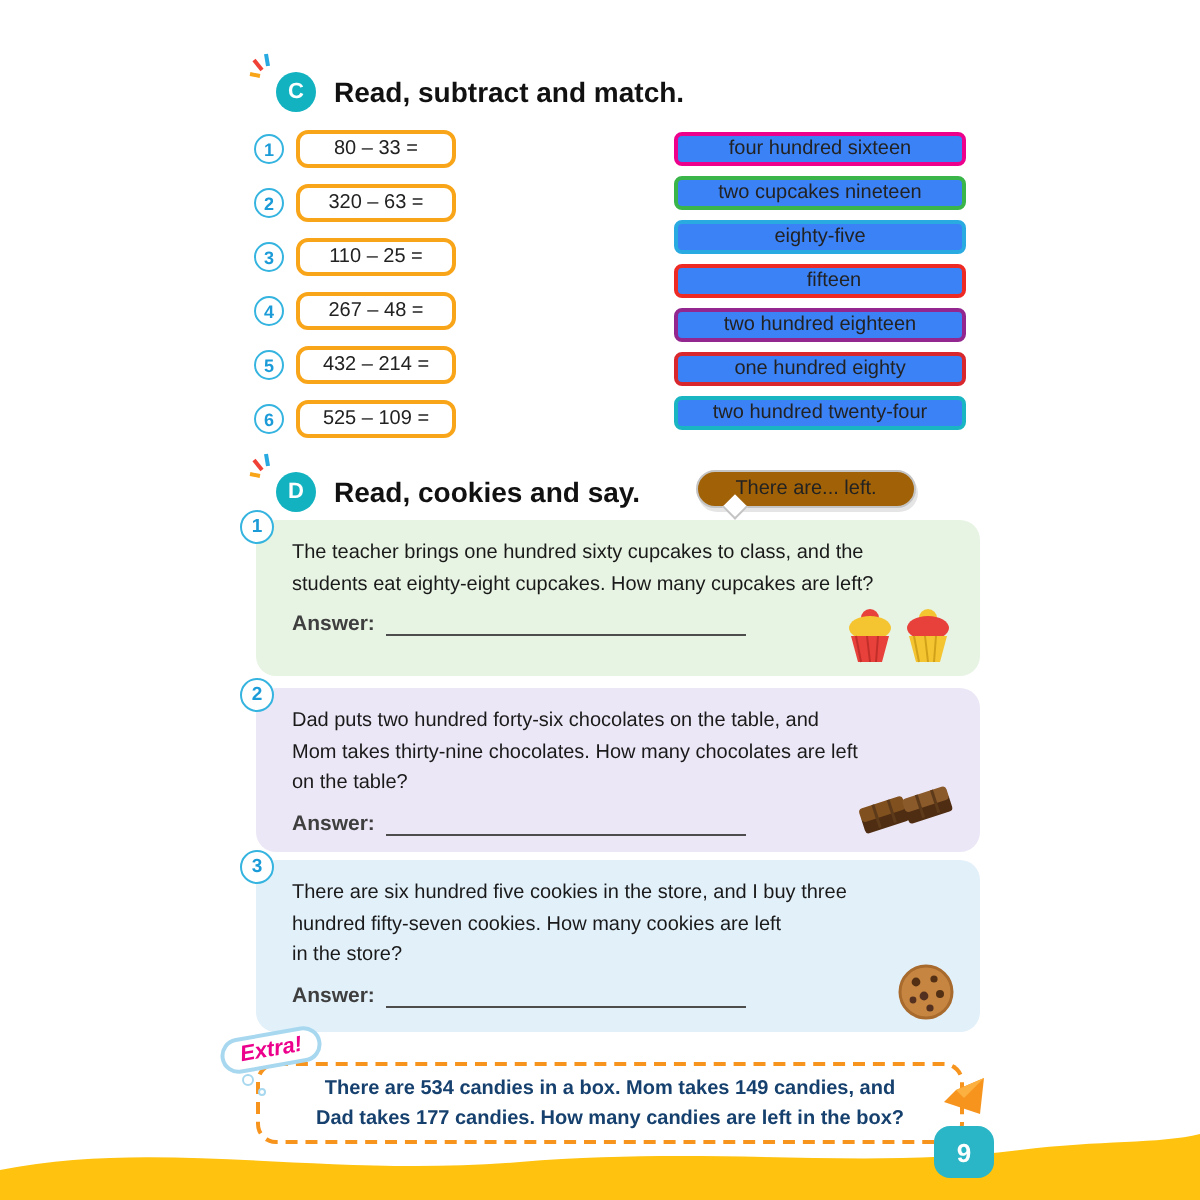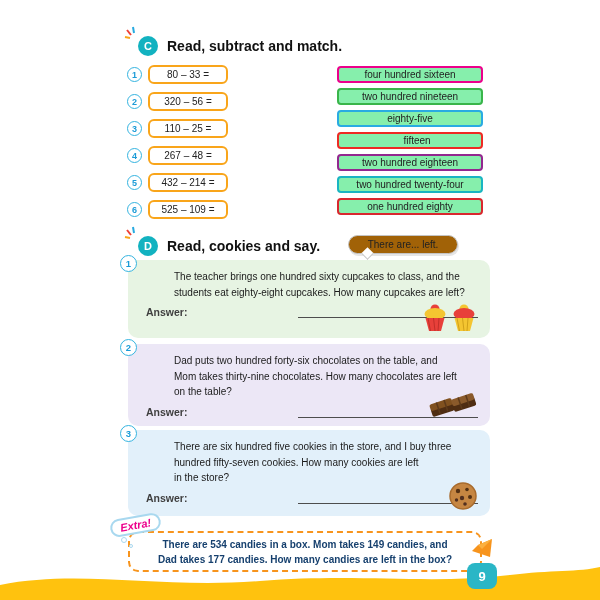--- a/index.html
+++ b/index.html
@@ -17,40 +17,40 @@
 
   
   .c-left { position: absolute; left: 127px; top: 65px; display: flex; flex-direction: column; gap: 8px; }
   .c-row { display: flex; align-items: center; gap: 6px; }
   .num-circle { width: 15px; height: 15px; border: 1.5px solid #35b4e0; border-radius: 50%; color: #1b9bd7;
                 font-size: 9px; font-weight: bold; display: flex; align-items: center; justify-content: center;
                 background: #fff; flex: none; }
   .expr-box { width: 80px; height: 19px; border: 2px solid #f9a51a; border-radius: 6px; background: #fff;
               display: flex; align-items: center; justify-content: center; font-size: 10px; color: #222; }
   .c-right { position: absolute; left: 337px; top: 66px; display: flex; flex-direction: column; gap: 5px; }
-  .ans-box { width: 146px; height: 17px; border: 2px solid #999; border-radius: 4px; background: #86efac;
+  .ans-box { width: 146px; height: 17px; border: 2px solid #999; border-radius: 4px; background: #3b82f6;
              display: flex; align-items: center; justify-content: center; font-size: 10px; color: #222; }
 
   
   .bubble { position: absolute; left: 348px; top: 235px; width: 110px; height: 19px; border: 1.5px solid #c4c4c4;
             border-radius: 10px; background: #a16207; display: flex; align-items: center; justify-content: center;
             font-size: 10px; color: #222; box-shadow: 1px 2px 0 rgba(0,0,0,0.10); }
   .bubble::after { content: ""; position: absolute; left: 14px; bottom: -5px; width: 8px; height: 8px; background: #fff;
                    border-left: 1.5px solid #c4c4c4; border-bottom: 1.5px solid #c4c4c4; transform: rotate(-45deg); }
 
   
   .d-card { position: absolute; left: 128px; width: 362px; border-radius: 10px; padding: 9px 12px 8px 18px; }
   #card1 { top: 260px; height: 78px; }
   #card2 { top: 344px; height: 82px; }
   #card3 { top: 430px; height: 86px; }
   .card-num { position: absolute; left: -8px; top: -5px; width: 17px; height: 17px; border: 1.5px solid #35b4e0;
               border-radius: 50%; color: #1b9bd7; font-size: 9.5px; font-weight: bold; display: flex;
               align-items: center; justify-content: center; background: #fff; }
-  .card-text { font-size: 10px; color: #1a1a1a; line-height: 1.55; white-space: pre-line; margin-left: 28px; }
-  .answer-row { display: flex; align-items: flex-end; gap: 6px; margin-top: 5px; justify-content: space-between; }
+  .card-text { font-size: 10px; color: #1a1a1a; line-height: 1.55; white-space: pre-line; }
+  .answer-row { display: flex; align-items: flex-end; gap: 6px; margin-top: 5px; }
   .answer-label { font-weight: bold; font-size: 10.5px; color: #3f3f3f; }
   .answer-line { width: 180px; height: 13px; border-bottom: 1.3px solid #4d4d4d; }
   .card-icon { position: absolute; right: 12px; bottom: 5px; }
 
   
   .extra-box { position: absolute; left: 128px; top: 531px; width: 354px; height: 41px; border: 2px dashed #f7941d;
                border-radius: 10px; background: #fff; display: flex; align-items: center; justify-content: center;
                text-align: center; font-size: 10px; font-weight: bold; color: #16406e; white-space: pre-line;
                line-height: 1.5; z-index: 2; }
   .extra-badge { position: absolute; left: 110px; top: 516px; background: #fff; border: 2px solid #a8d8ef;
@@ -85,21 +85,21 @@
     <span class="section-title">Read, subtract and match.</span>
   </div>
 
   <div class="c-left">
     <div class="c-row">
       <span class="num-circle">1</span>
       <span class="expr-box">80 – 33 =</span>
     </div>
     <div class="c-row">
       <span class="num-circle">2</span>
-      <span class="expr-box">320 – 56 =</span>
+      <span class="expr-box">320 – 63 =</span>
     </div>
     <div class="c-row">
       <span class="num-circle">3</span>
       <span class="expr-box">110 – 25 =</span>
     </div>
     <div class="c-row">
       <span class="num-circle">4</span>
       <span class="expr-box">267 – 48 =</span>
     </div>
     <div class="c-row">
@@ -107,26 +107,26 @@
       <span class="expr-box">432 – 214 =</span>
     </div>
     <div class="c-row">
       <span class="num-circle">6</span>
       <span class="expr-box">525 – 109 =</span>
     </div>
   </div>
 
   <div class="c-right">
     <div class="ans-box" style="border-color: rgb(236, 0, 140);">four hundred sixteen</div>
-    <div class="ans-box" style="border-color: rgb(57, 181, 74);">two hundred nineteen</div>
+    <div class="ans-box" style="border-color: rgb(57, 181, 74);">two cupcakes nineteen</div>
     <div class="ans-box" style="border-color: rgb(41, 171, 226);">eighty-five</div>
     <div class="ans-box" style="border-color: rgb(238, 42, 36); padding-left: 14px;">fifteen</div>
     <div class="ans-box" style="border-color: rgb(147, 39, 143);">two hundred eighteen</div>
+    <div class="ans-box" style="border-color: rgb(217, 39, 46);">one hundred eighty</div>
     <div class="ans-box" style="border-color: rgb(25, 181, 194);">two hundred twenty-four</div>
-    <div class="ans-box" style="border-color: rgb(217, 39, 46);">one hundred eighty</div>
   </div>
 
   <div class="section-header" id="d-header">
     <span class="badge">
       <svg class="confetti" width="16" height="18" viewBox="0 0 16 18">
         <path d="M3,4 L7,9" stroke="#ef4136" stroke-width="2" fill="none"></path>
         <path d="M1,11 L6,12" stroke="#f9a51a" stroke-width="2" fill="none"></path>
         <path d="M9,1 L10,7" stroke="#27aae1" stroke-width="2" fill="none"></path>
       </svg>
       <span>D</span>

